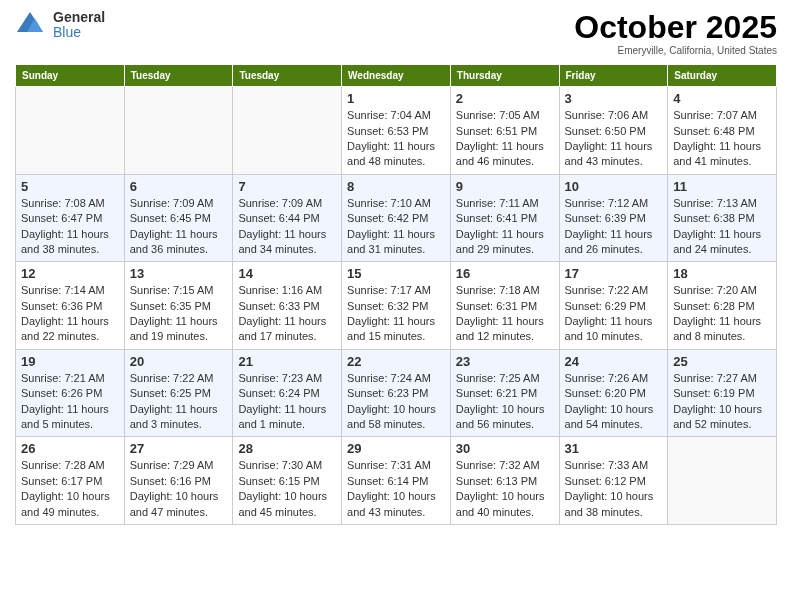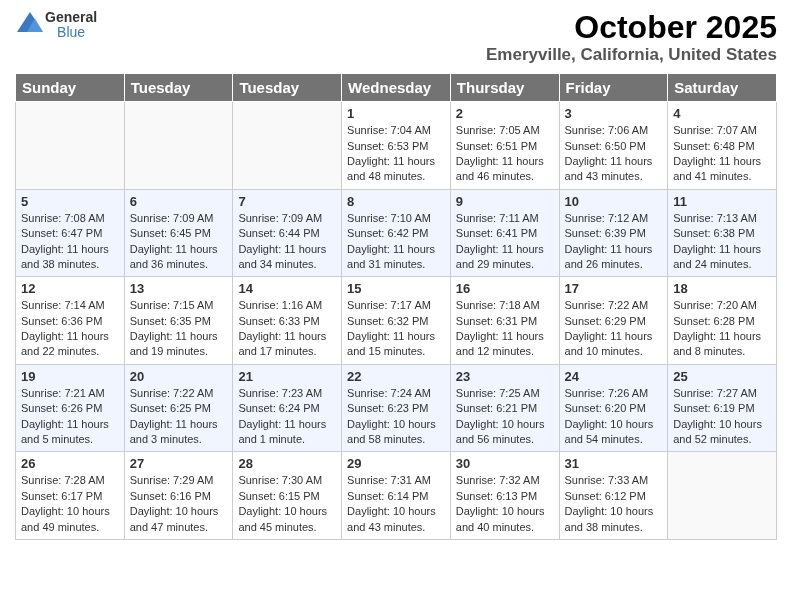--- a/index.html
+++ b/index.html
@@ -17,22 +17,21 @@
     }
     .header {
       display: flex;
       justify-content: space-between;
       align-items: flex-start;
       margin-bottom: 8px;
     }
     .logo {
       display: flex;
       align-items: center;
-      gap: 0;
-      text-align: center;
+      gap: 8px;
     }
     .logo-text {
       display: flex;
       flex-direction: column;
       line-height: 1.1;
     }
     .logo-general {
       font-size: 14px;
       font-weight: bold;
       color: #333;
@@ -49,36 +48,36 @@
     .title-area {
       text-align: right;
     }
     .title-area h1 {
       font-size: 32px;
       font-weight: bold;
       color: #000000;
       line-height: 1.1;
     }
     .title-area h2 {
-      font-size: 17px;
-      font-weight: bold;
+      font-size: 10px;
+      font-weight: normal;
       color: #555;
       margin-left: 10px;
     }
     .calendar {
       width: 100%;
       border-collapse: collapse;
       table-layout: fixed;
     }
     .calendar th {
-      background-color: #737373;
+      background-color: #4d7c0f;
       color: #fff;
       text-align: left;
       padding: 5px 6px;
-      font-size: 15px;
+      font-size: 10px;
       font-weight: bold;
       border: 1px solid #fff;
     }
     .calendar td {
       border: 1px solid #ccc;
       vertical-align: top;
       padding: 4px 5px;
       height: 82px;
       background: #fff;
     }

